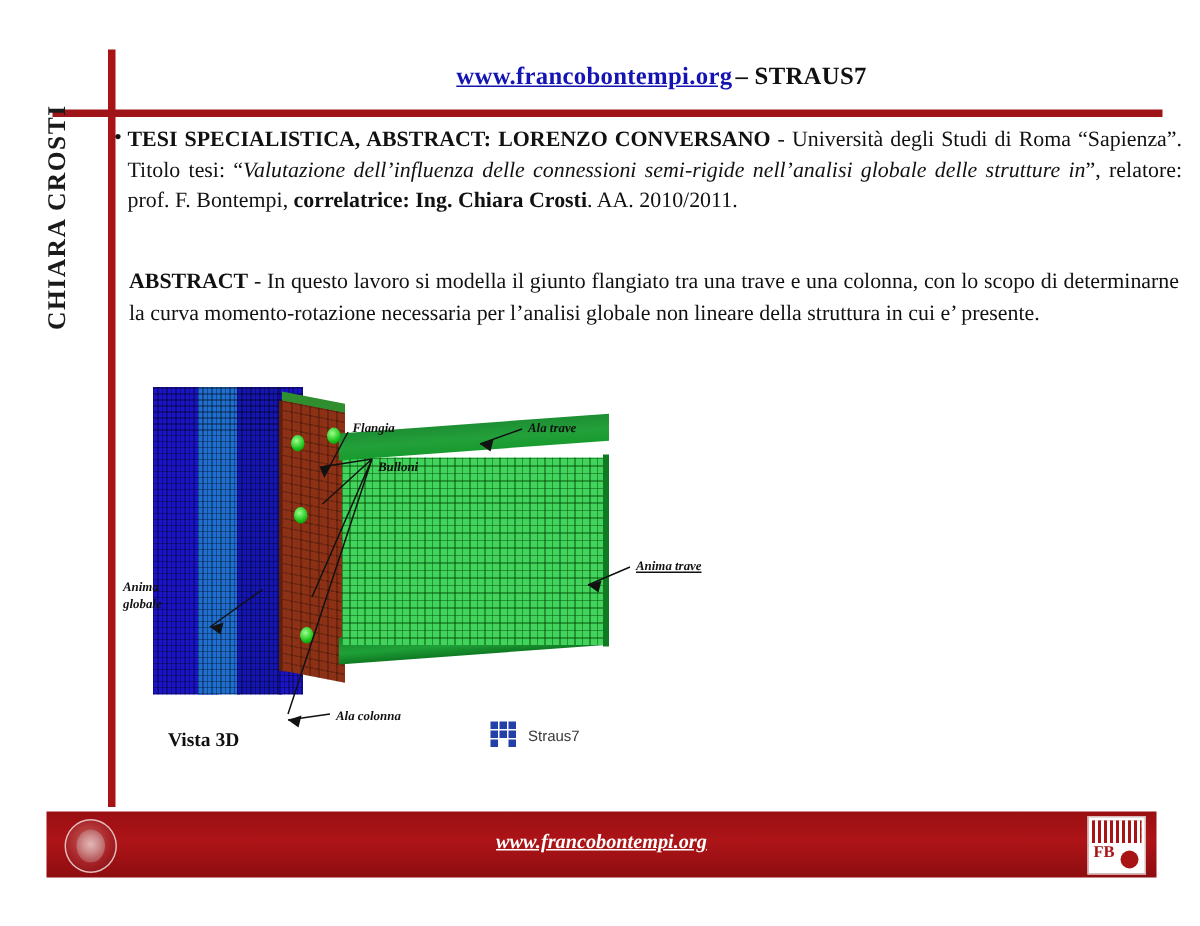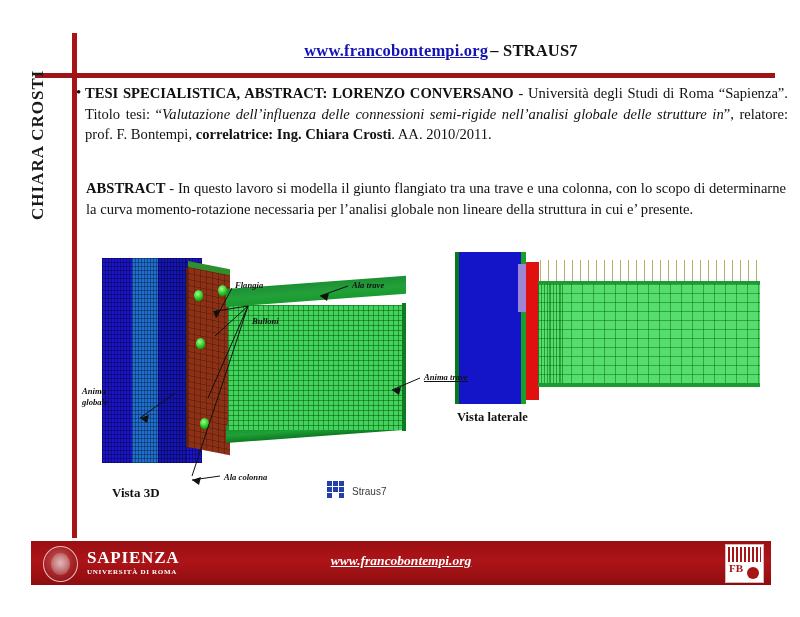--- a/index.html
+++ b/index.html
@@ -227,35 +227,20 @@
         <i style="left:12px;top:6px;"></i>
         <i style="left:0px;top:12px;"></i>
           <i style="left:12px;top:12px;"></i>
       </div>
       <span class="s7-txt">Straus7</span>
     </div>
 
     <div class="caption" style="left:10px;top:232px;font-size:13px;">Vista 3D</div>
   </div>
 
-  <div class="vlat">
-    <div class="vl-blue mesh-fine"></div>
-    <div class="vl-blue-edge"></div>
-    <div class="vl-blue-edge2"></div>
-    <div class="vl-purple"></div>
-    <div class="vl-red"></div>
-    <div class="vl-pins"></div>
-    <div class="vl-rail-top"></div>
-    <div class="vl-green">
-      <div class="vl-green-mesh"></div>
-    </div>
-    <div class="vl-dense"></div>
-    <div class="vl-rail-bot"></div>
-    <div class="caption" style="left:2px;top:162px;">Vista laterale</div>
-  </div>
 
 
   <svg class="fig-svg" viewBox="0 0 712 290">
     <g stroke="#111" stroke-width="1" fill="none">
       <path d="M152,40 L136,70"></path>
       <path d="M168,58 L136,63 M168,58 L135,88 M168,58 L128,150 M168,58 L112,228"></path>
       <path d="M268,38 L240,48"></path>
       <path d="M340,130 L312,142"></path>
       <path d="M95,145 L60,170"></path>
       <path d="M140,228 L112,232"></path>
@@ -263,33 +248,29 @@
     <g fill="#111">
       <polygon points="136,70 141,62 133,63"></polygon>
       <polygon points="240,48 249,45 247,53"></polygon>
       <polygon points="312,142 321,139 319,147"></polygon>
       <polygon points="60,170 69,167 67,175"></polygon>
       <polygon points="112,232 121,229 119,237"></polygon>
     </g>
   </svg>
 
   <div class="lbl" style="left:155px;top:32px;">Flangia</div>
-  <div class="lbl" style="left:172px;top:68px;">Bulloni</div>
+  <div class="lbl" style="left:172px;top:58px;">Bulloni</div>
   <div class="lbl" style="left:272px;top:32px;">Ala trave</div>
   <div class="lbl" style="left:344px;top:124px;text-decoration:underline;">Anima trave</div>
   <div class="lbl" style="left:2px;top:138px;">Anima</div>
   <div class="lbl" style="left:2px;top:149px;">globale</div>
   <div class="lbl" style="left:144px;top:224px;">Ala colonna</div>
 </div>
 
 <div class="footer">
   <div class="sap-seal"></div>
-  <div class="sap-word">
-    <div class="t1">SAPIENZA</div>
-    <div class="t2">UNIVERSITÀ DI ROMA</div>
-  </div>
   <div class="foot-link">www.francobontempi.org</div>
   <div class="fb-logo">
     <div class="noise"></div>
     <div class="fb-txt">FB</div>
     <div class="fb-dot"></div>
   </div>
 </div>
 
 </body></html>

